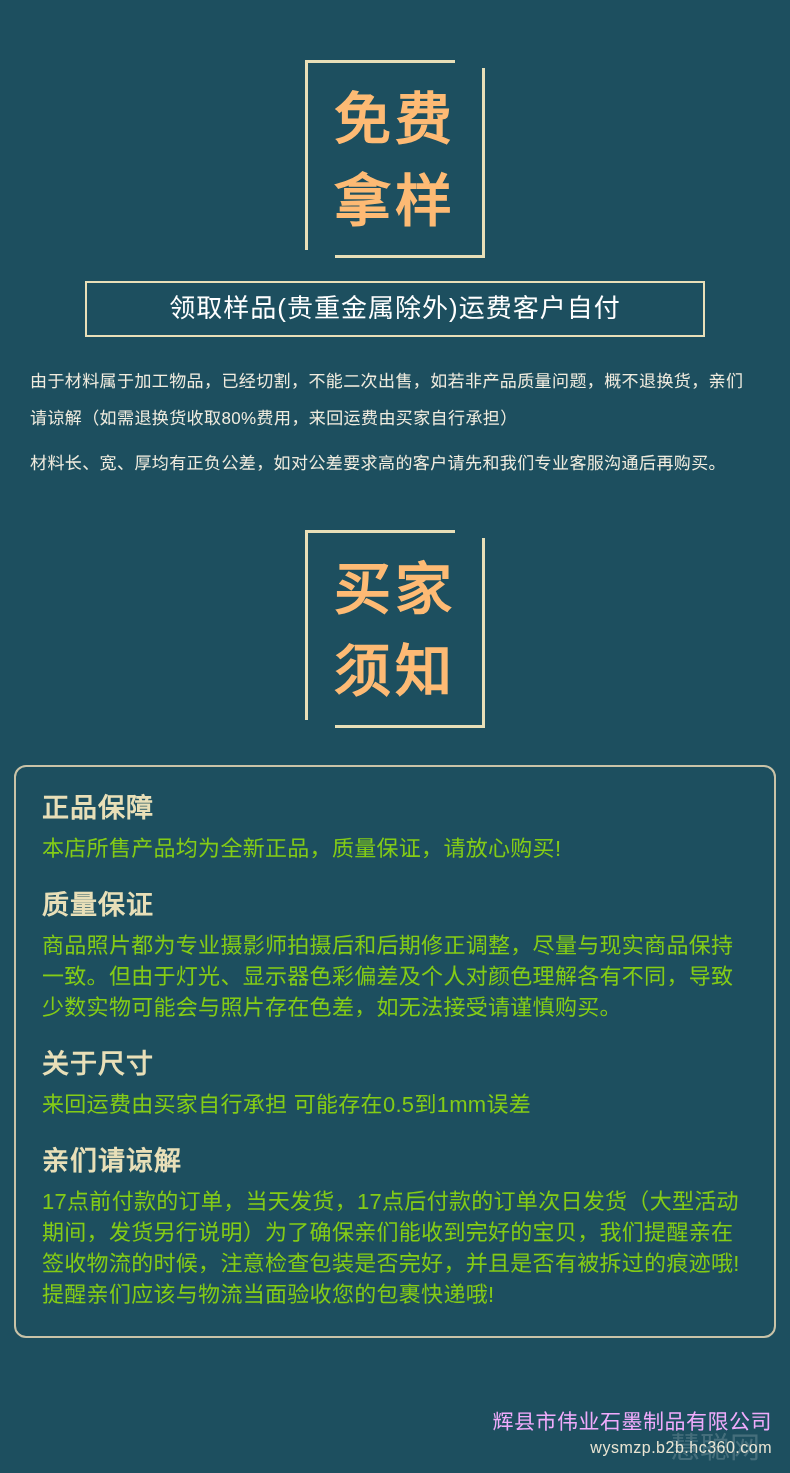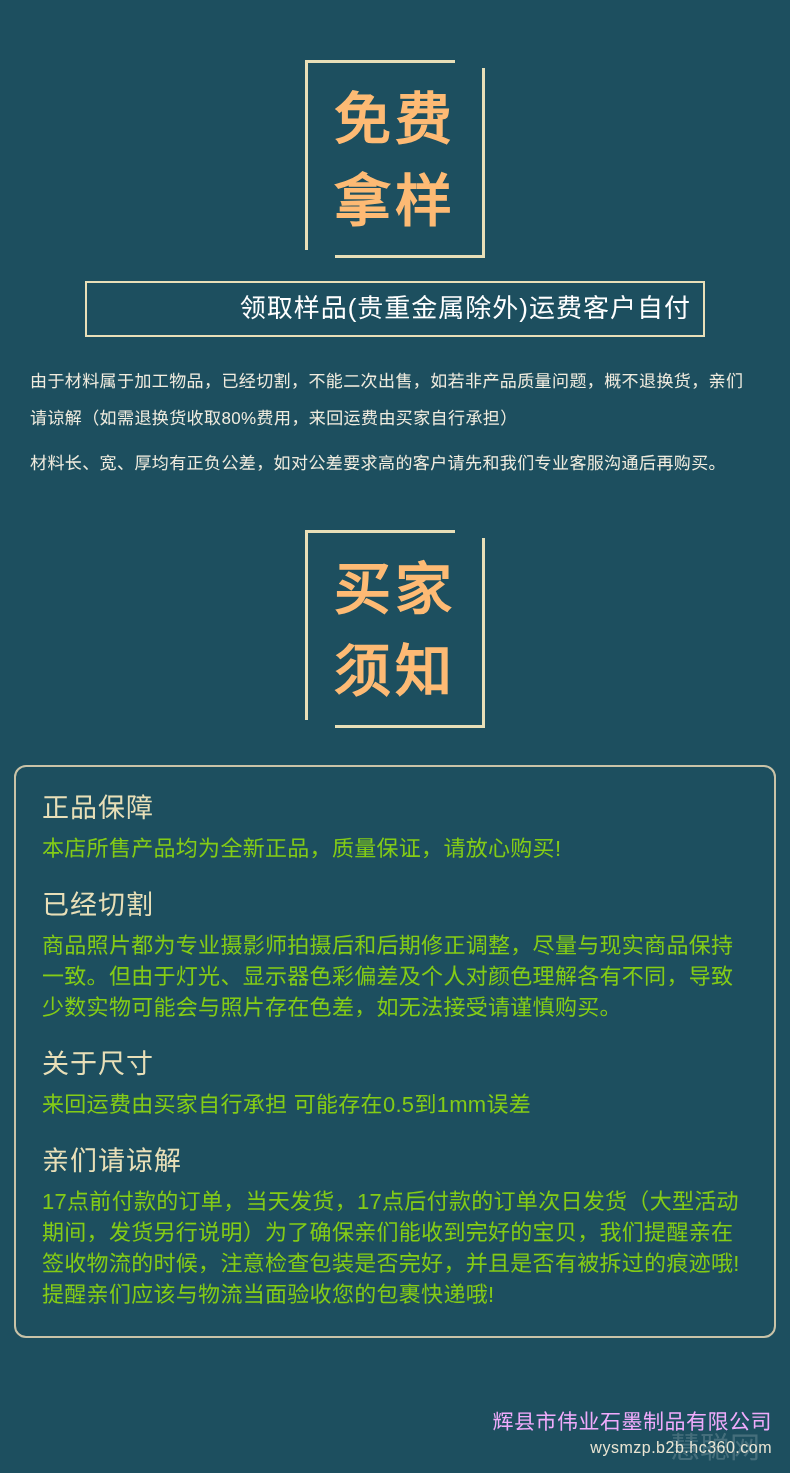--- a/index.html
+++ b/index.html
@@ -73,21 +73,21 @@
     letter-spacing: 4px;
     color: #fdba74;
     font-family: "Liberation Sans", sans-serif;
   }
 
   
   .hl-box {
     margin: 22px auto 0;
     width: 620px;
     border: 2px solid #e8dfb8;
-    text-align: right;
+    text-align: center;
     padding: 10px 12px 12px;
     font-size: 26px;
     line-height: 30px;
     color: #ffffff;
     letter-spacing: 1px;
   }
 
   
   .para {
     margin: 26px 30px 0;
@@ -108,21 +108,21 @@
     border: 2px solid #c9c3a8;
     border-radius: 12px;
     padding: 22px 26px 26px;
   }
   .sec { margin-bottom: 22px; }
   .sec:last-child { margin-bottom: 0; }
   .sec h3 {
     margin: 0 0 6px;
     font-size: 27px;
     line-height: 38px;
-    font-weight: normal;
+    font-weight: bold;
     color: #e8dfb8;
     letter-spacing: 1px;
   }
   .sec p {
     margin: 0;
     font-size: 22px;
     line-height: 31px;
     color: #84cc16;
     letter-spacing: 0.3px;
   }
@@ -191,21 +191,21 @@
     </div>
   </div>
 </div>
 
 <div class="card">
   <div class="sec">
     <h3>正品保障</h3>
     <p>本店所售产品均为全新正品，质量保证，请放心购买!</p>
   </div>
   <div class="sec">
-    <h3>已经切割</h3>
+    <h3>质量保证</h3>
     <p>商品照片都为专业摄影师拍摄后和后期修正调整，尽量与现实商品保持一致。但由于灯光、显示器色彩偏差及个人对颜色理解各有不同，导致少数实物可能会与照片存在色差，如无法接受请谨慎购买。</p>
   </div>
   <div class="sec">
     <h3>关于尺寸</h3>
     <p>来回运费由买家自行承担 可能存在0.5到1mm误差</p>
   </div>
   <div class="sec">
     <h3>亲们请谅解</h3>
     <p>17点前付款的订单，当天发货，17点后付款的订单次日发货（大型活动期间，发货另行说明）为了确保亲们能收到完好的宝贝，我们提醒亲在签收物流的时候，注意检查包装是否完好，并且是否有被拆过的痕迹哦! 提醒亲们应该与物流当面验收您的包裹快递哦!</p>
   </div>

